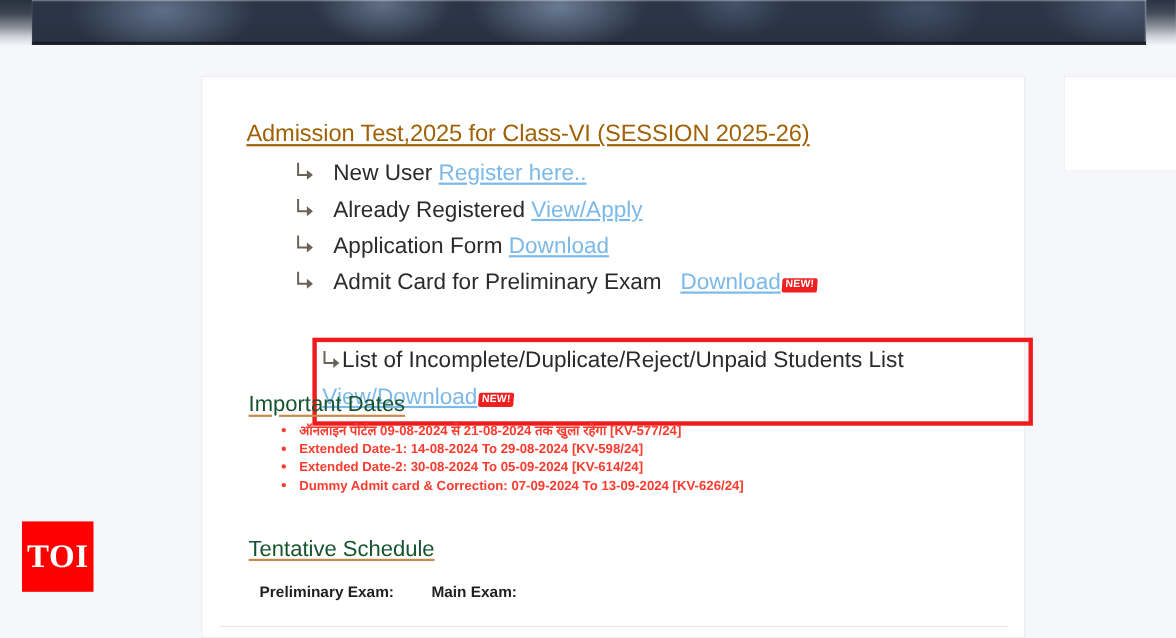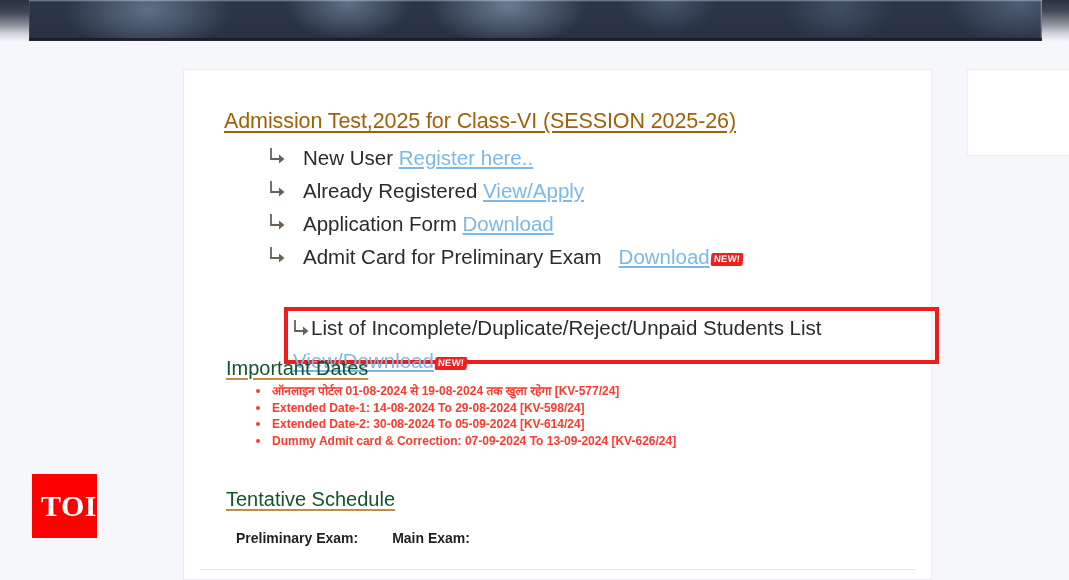--- a/index.html
+++ b/index.html
@@ -146,21 +146,21 @@
     text-decoration: none;
     transform: skewX(-4deg);
   }
 
   
   #highlight-box {
     position: absolute;
     left: 60px;
     top: 199px;
     width: 655px;
-    height: 57px;
+    height: 80px;
     border: 4px solid #ee1c1c;
     box-sizing: border-box;
   }
   #highlight-box .hl-line1 {
     position: absolute;
     left: 5px; top: 0px;
     font-size: 20.5px;
     color: #2b2b2b;
     line-height: 33px;
     white-space: nowrap;
@@ -238,32 +238,32 @@
     left: 16px;
     top: 499px;
     width: 716px;
     height: 1px;
     background: #e6e6ea;
   }
 
   
   #toi-logo {
     position: absolute;
-    left: 32px;
+    left: 20px;
     top: 474px;
     width: 65px;
     height: 64px;
     background: #fd0000;
     color: #ffffff;
     font-family: "Liberation Serif", serif;
     font-weight: 700;
     font-size: 30px;
     display: flex;
     align-items: center;
-    justify-content: flex-end;
+    justify-content: center;
     letter-spacing: .5px;
   }
 </style>
 </head>
 <body>
 
 <div id="banner">
   <div id="banner-photo"></div>
   <div id="banner-baseline"></div>
   <div id="banner-fade-left"></div>
@@ -339,21 +339,21 @@
         <span class="blue-link">View/Download</span><span class="new-badge">NEW!</span>
       </div>
     </div>
   </div>
 
   <div id="important-dates">
     <div class="section-heading">Important Dates</div>
     <ul class="date-list">
       <li class="date-item hindi">
         <span class="bullet"></span>
-        <span>ऑनलाइन पोर्टल 01-08-2024 से 19-08-2024 तक खुला रहेगा [KV-577/24]</span>
+        <span>ऑनलाइन पोर्टल 09-08-2024 से 21-08-2024 तक खुला रहेगा [KV-577/24]</span>
       </li>
       <li class="date-item">
         <span class="bullet"></span>
         <span>Extended Date-1: 14-08-2024 To 29-08-2024 [KV-598/24]</span>
       </li>
       <li class="date-item">
         <span class="bullet"></span>
         <span>Extended Date-2: 30-08-2024 To 05-09-2024 [KV-614/24]</span>
       </li>
       <li class="date-item">

